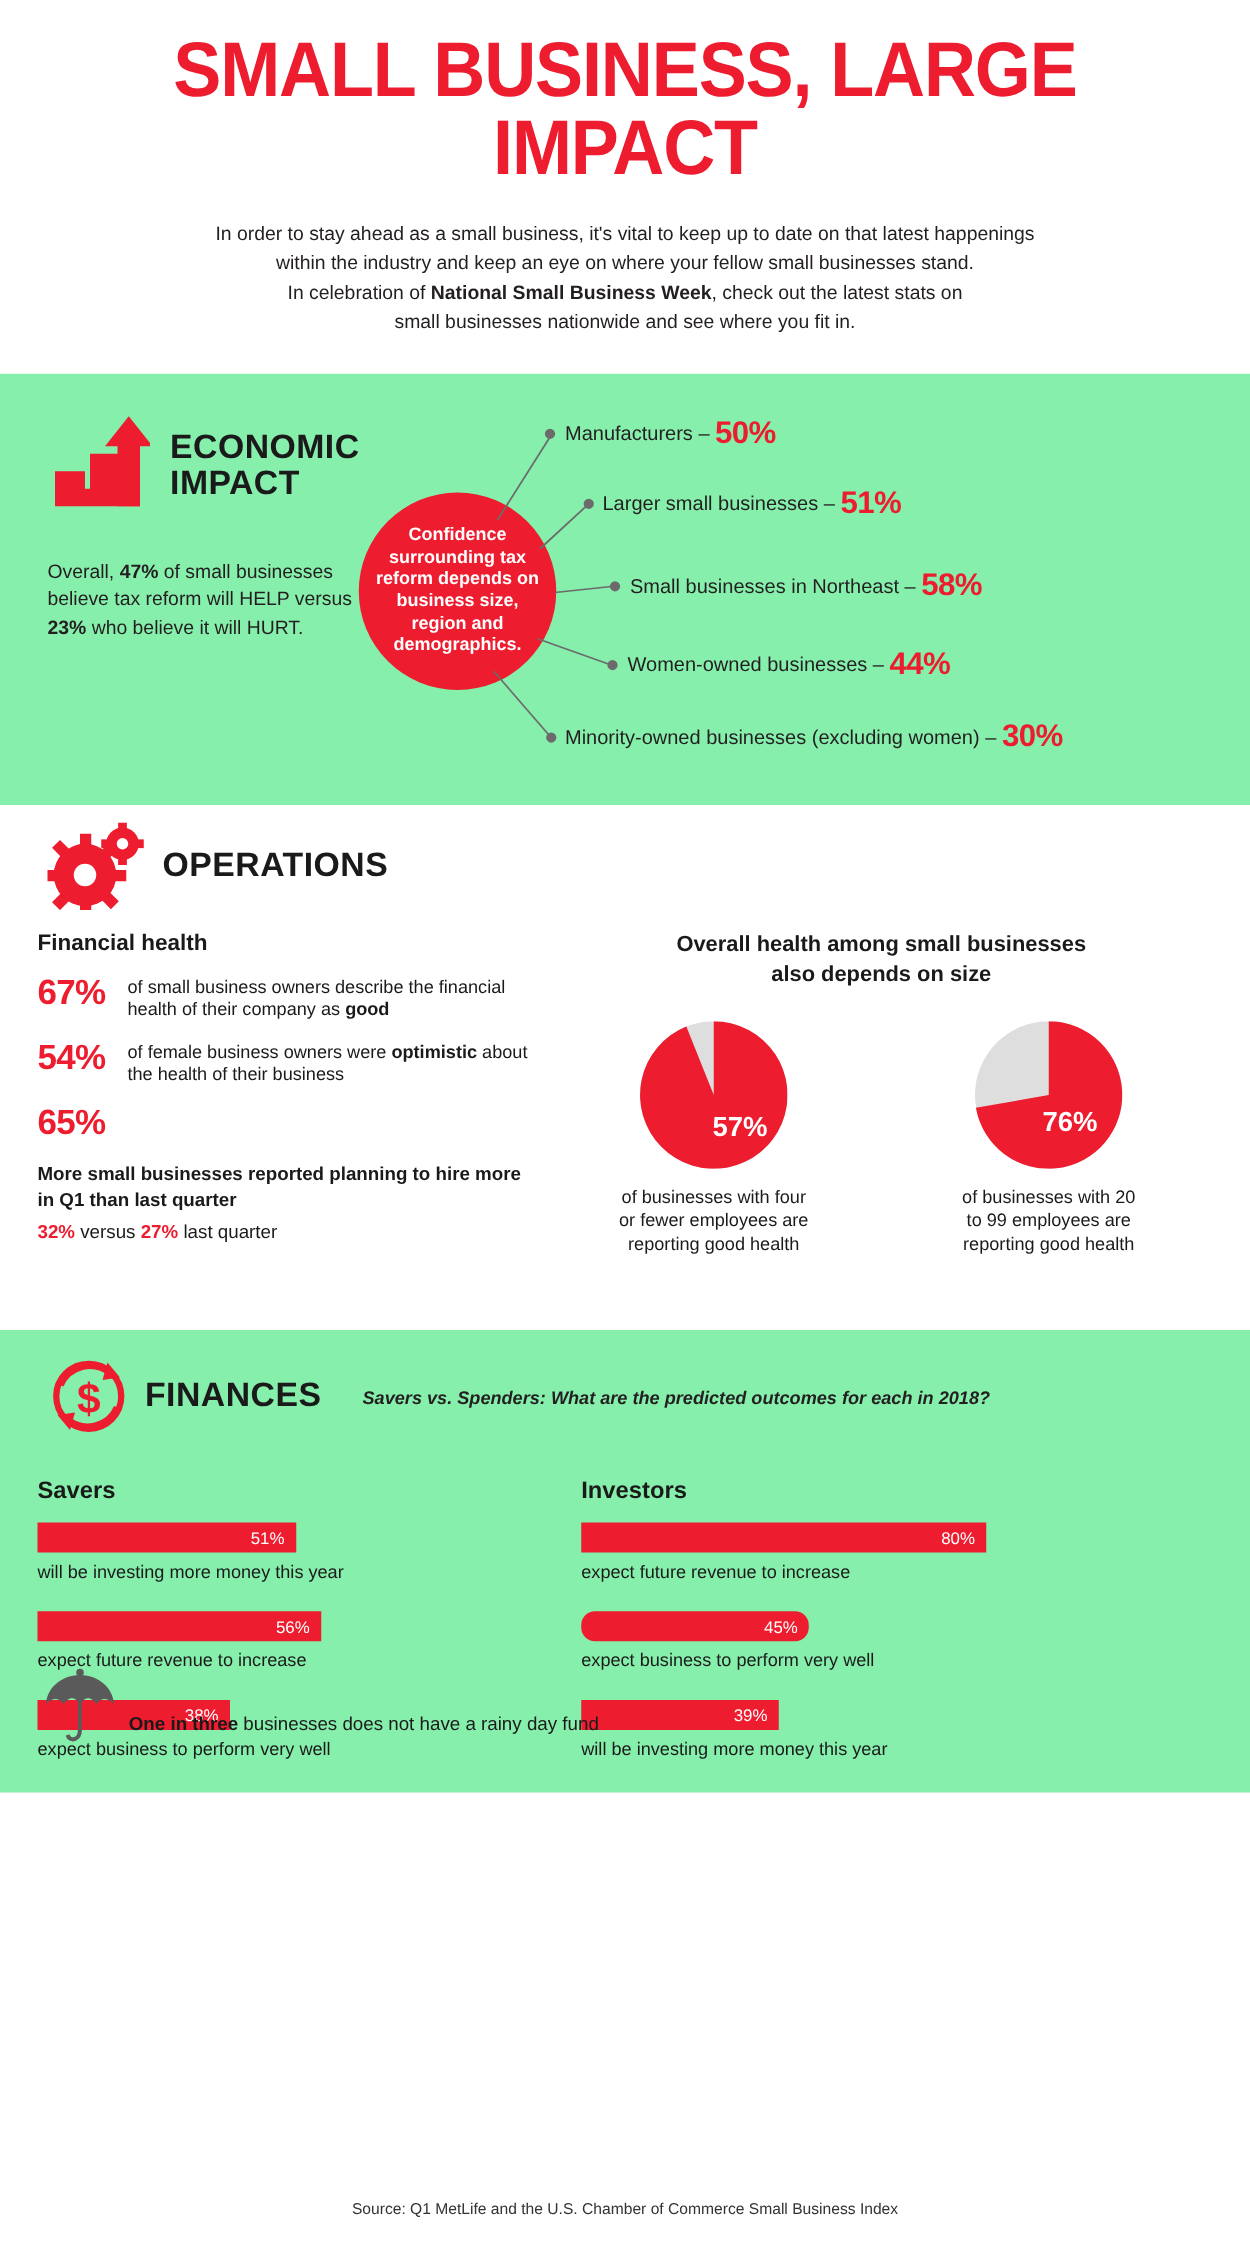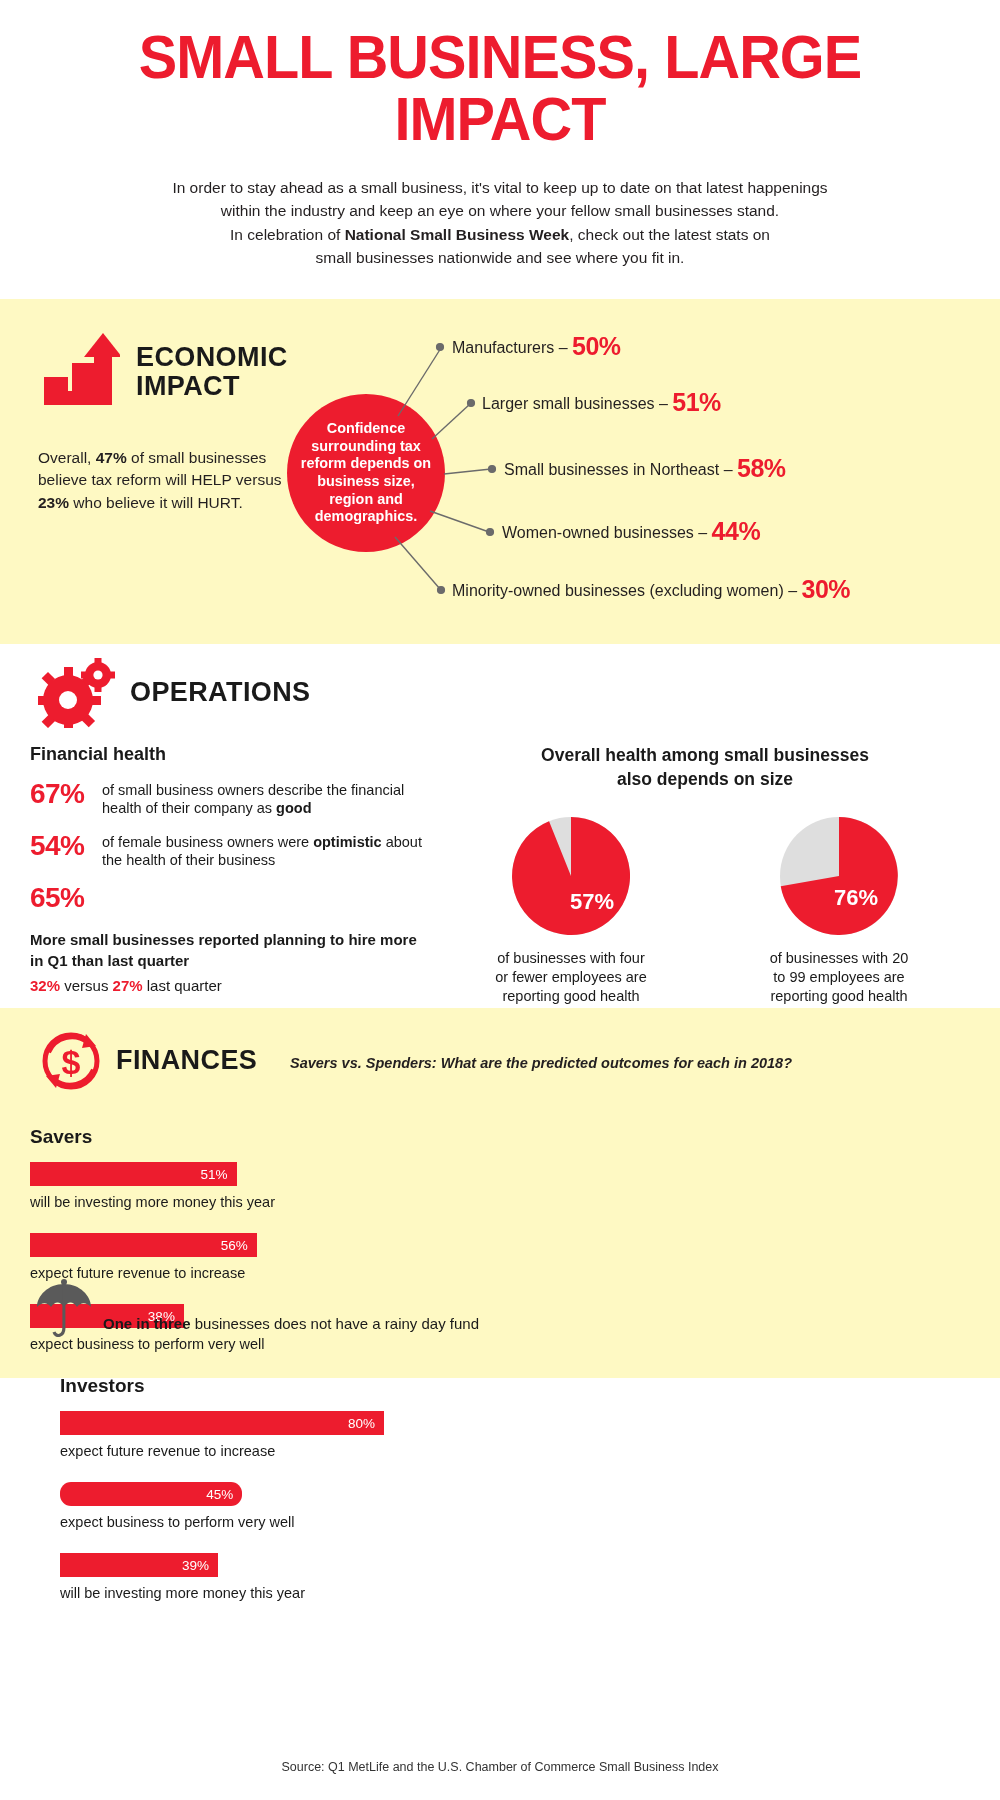--- a/index.html
+++ b/index.html
@@ -28,21 +28,21 @@
     margin: 26px auto 0;
     width: 720px;
     font-size: 15.5px;
     line-height: 1.5;
     color: #231f20;
     text-align: center;
   }
   .intro b { font-weight: bold; }
 
   
-  .band-grey { background: #fef9c3; }
+  .band-grey { background: #86efac; }
   .section { position: relative; }
 
   
   #economic { height: 345px; margin-top: 30px; }
   .sec-title {
     font-size: 27px; font-weight: bold; letter-spacing: .4px;
     line-height: 1.08; color: #1a1a1a;
   }
 
   
@@ -71,21 +71,21 @@
     font-size: 16px;
     color: #231f20;
     white-space: nowrap;
   }
   .callout .pct {
     color: #ed1c2e; font-weight: bold; font-size: 25px; vertical-align: -2px;
     letter-spacing: -.5px;
   }
 
   
-  #operations { height: 364px; background: #fff; border-radius: 22px; }
+  #operations { height: 420px; background: #fff; border-radius: 22px; }
   .ops-head { position: absolute; left: 38px; top: 14px; display: flex; align-items: center; gap: 14px; }
   .icon-ops { width: 78px; height: 70px; flex: 0 0 78px; }
   .ops-left { position: absolute; left: 30px; top: 100px; width: 400px; }
   .sub-head { font-size: 18px; font-weight: bold; margin-bottom: 14px; }
   .stat-row { display: flex; align-items: flex-start; margin-bottom: 13px; }
   .stat-pct {
     color: #ed1c2e; font-weight: bold; font-size: 28px; line-height: 1.05;
     width: 72px; flex: 0 0 72px; letter-spacing: -.6px;
   }
   .stat-txt { font-size: 14.5px; line-height: 1.24; padding-top: 3px; }
@@ -109,21 +109,21 @@
   .pie-cap { margin-top: 14px; font-size: 14.5px; line-height: 1.3; }
 
   
   #finances { height: 370px; }
   .fin-head { position: absolute; left: 38px; top: 20px; display: flex; align-items: center; gap: 12px; }
   .icon-fin { width: 66px; height: 66px; flex: 0 0 66px; }
   .fin-sub {
     position: absolute; left: 290px; top: 47px;
     font-size: 14.5px; font-style: italic; font-weight: bold; color: #231f20;
   }
-  .cols { position: absolute; left: 30px; top: 118px; width: 940px; display: flex; gap: 0; flex-direction: column; }
+  .cols { position: absolute; left: 30px; top: 118px; width: 940px; display: flex; gap: 0; }
   .col { width: 405px; }
   .col + .col { margin-left: 30px; }
   .col-head { font-size: 19px; font-weight: bold; margin-bottom: 14px; }
   .bar-group { margin-bottom: 23px; }
   .bar {
     background: #ed1c2e; height: 24px; color: #fff;
     font-size: 13.5px; display: flex; align-items: center;
     justify-content: flex-end; padding-right: 9px;
   }
   .bar-cap { margin-top: 8px; font-size: 14.5px; }

